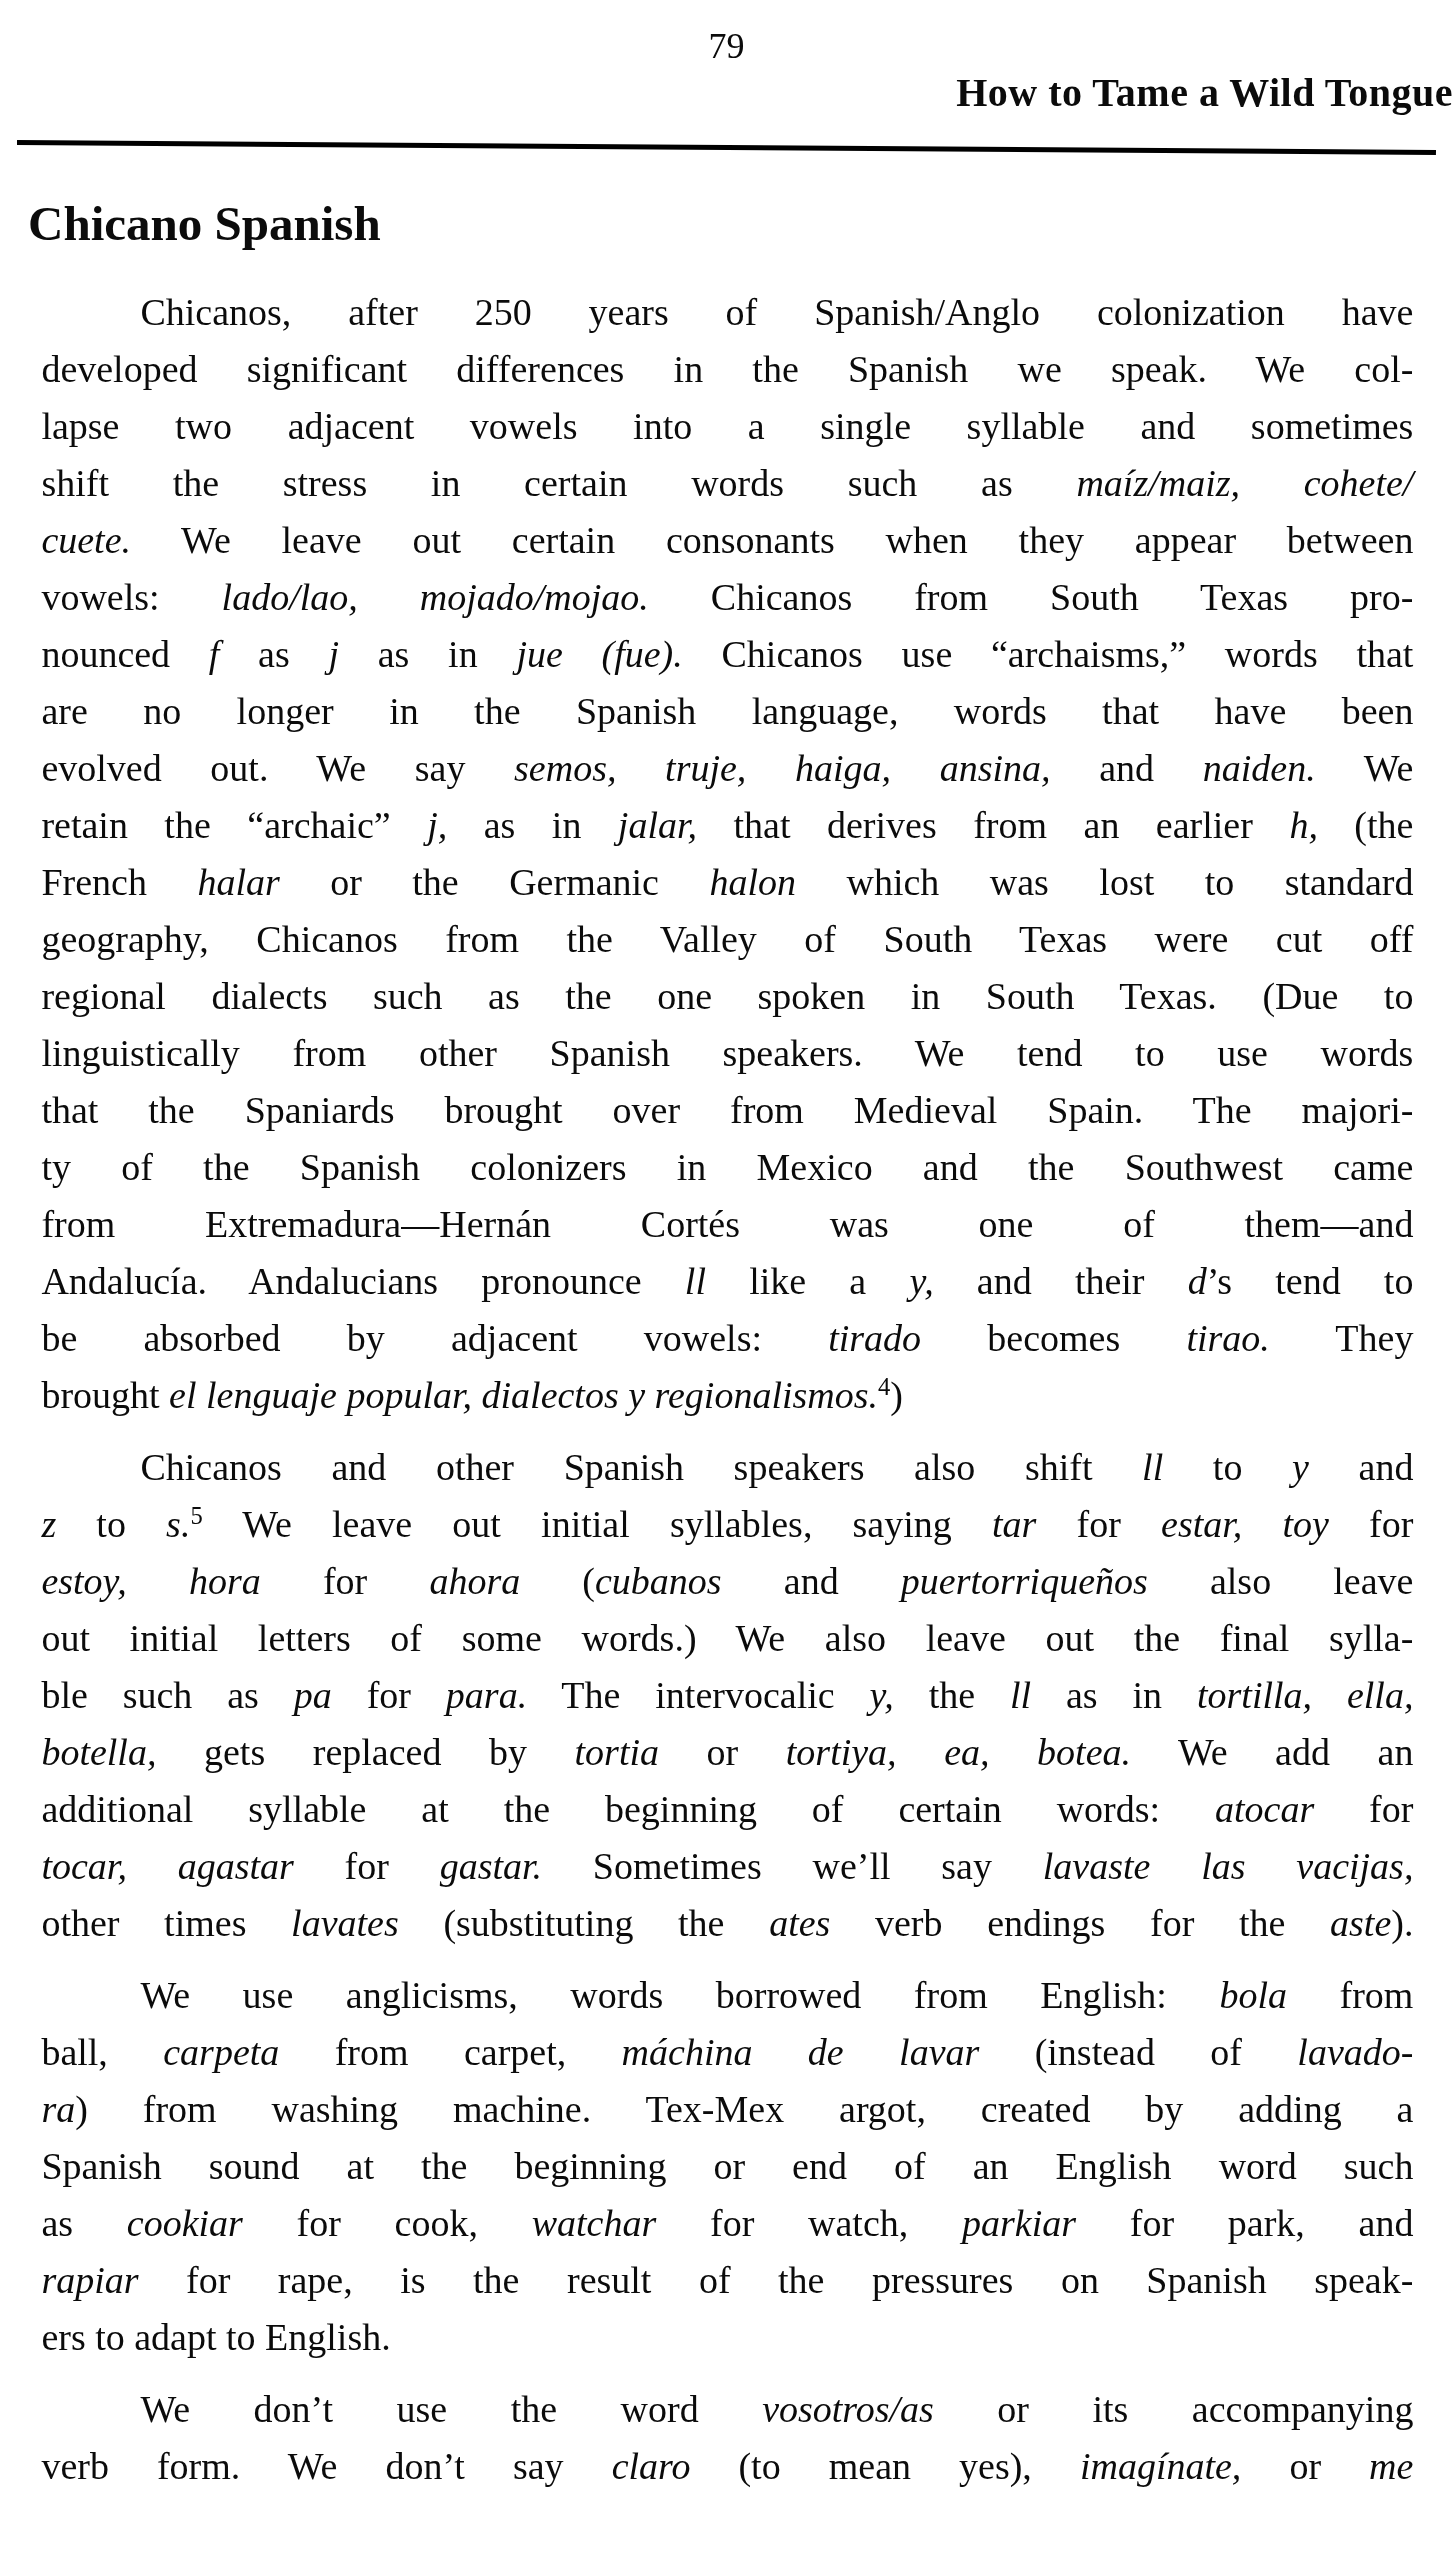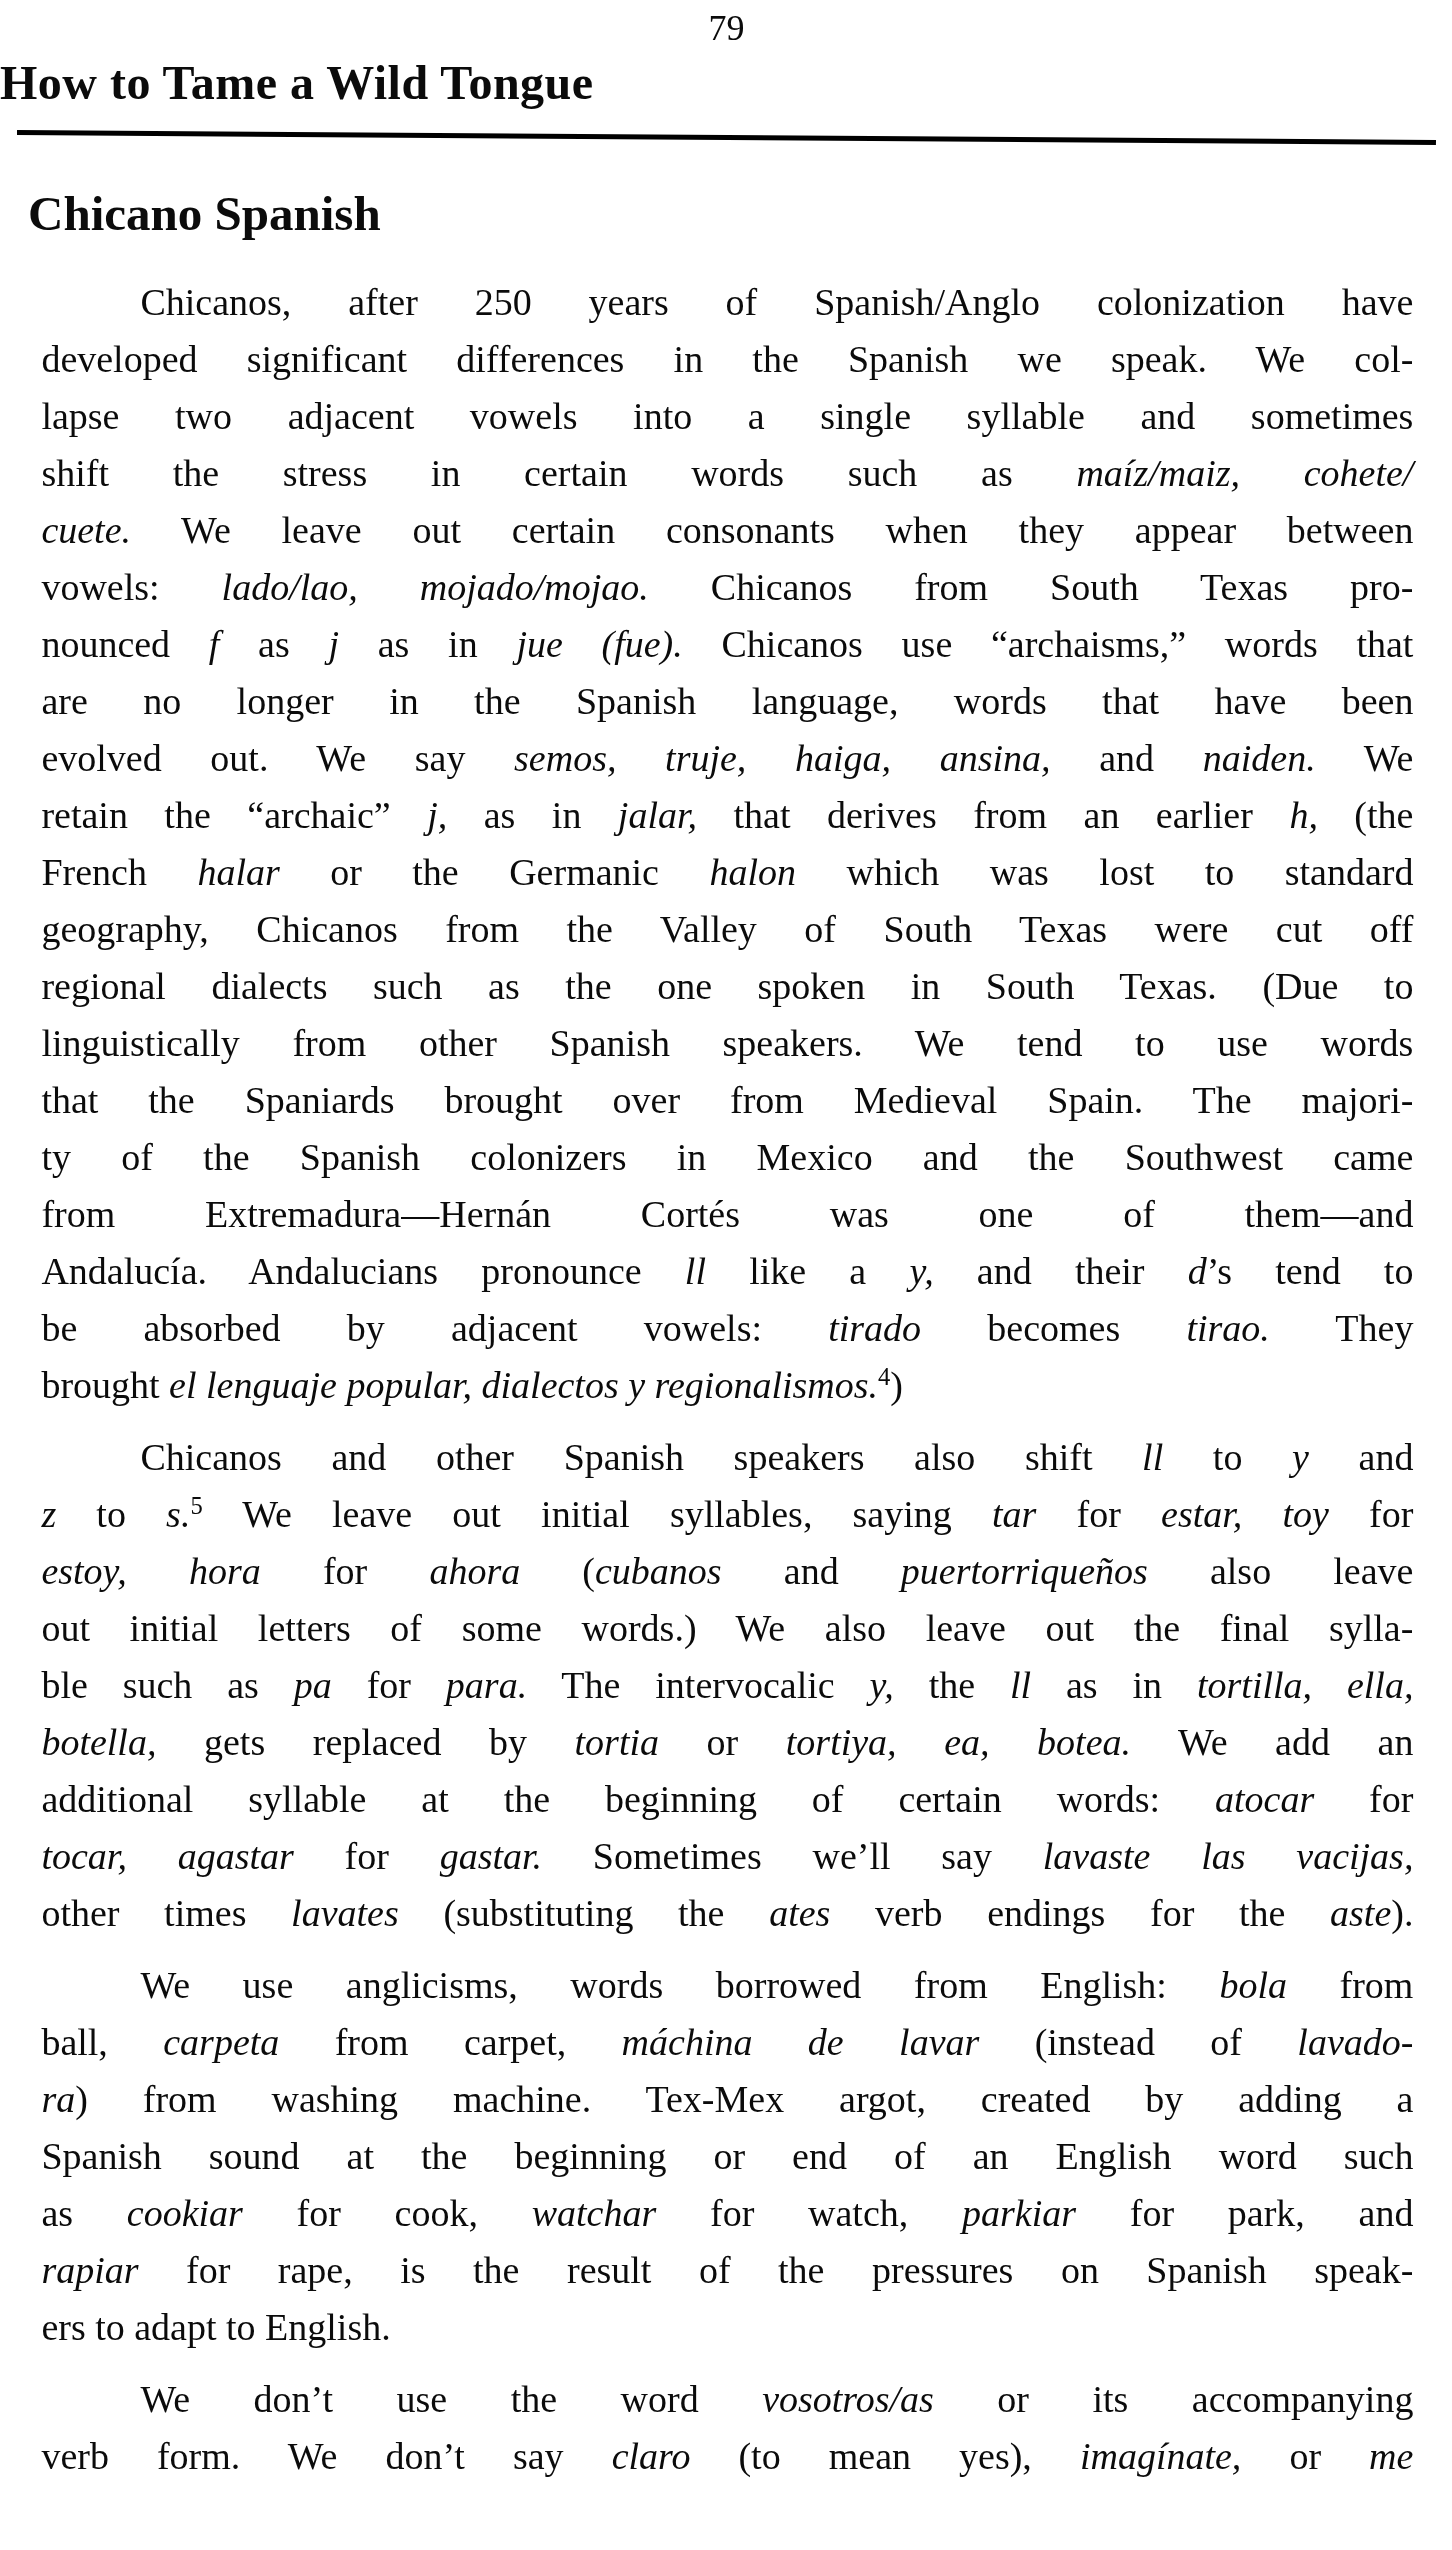--- a/index.html
+++ b/index.html
@@ -3,24 +3,24 @@
 <meta charset="utf-8">
 <style>
   html,body{margin:0;padding:0;}
   body{
     width:1453px;height:2550px;background:#ffffff;color:#0b0b0b;
     font-family:"Liberation Serif", serif;
     overflow:hidden;
   }
   .page{position:relative;width:1453px;height:2550px;}
   .page-number{
-    text-align:center;font-size:36px;line-height:43px;padding-top:7px;
+    text-align:center;font-size:36px;line-height:43px;padding-top:25px;
   }
   .running-title{
-    text-align:left;font-size:48px;font-weight:bold;line-height:49px;margin-top:8px;
+    text-align:right;font-size:40px;font-weight:bold;line-height:49px;margin-top:0;
     letter-spacing:0.5px;
   }
   .header-rule{
     height:4.7px;background:#000;margin:28px 17px 0 17px;
     transform:rotate(0.4deg);
   }
   .section-heading{
     font-size:49px;font-weight:bold;margin:47px 0 4px 28px;line-height:53px;
   }
   .body-text{margin:34px 24.6px 0 26.4px;}

